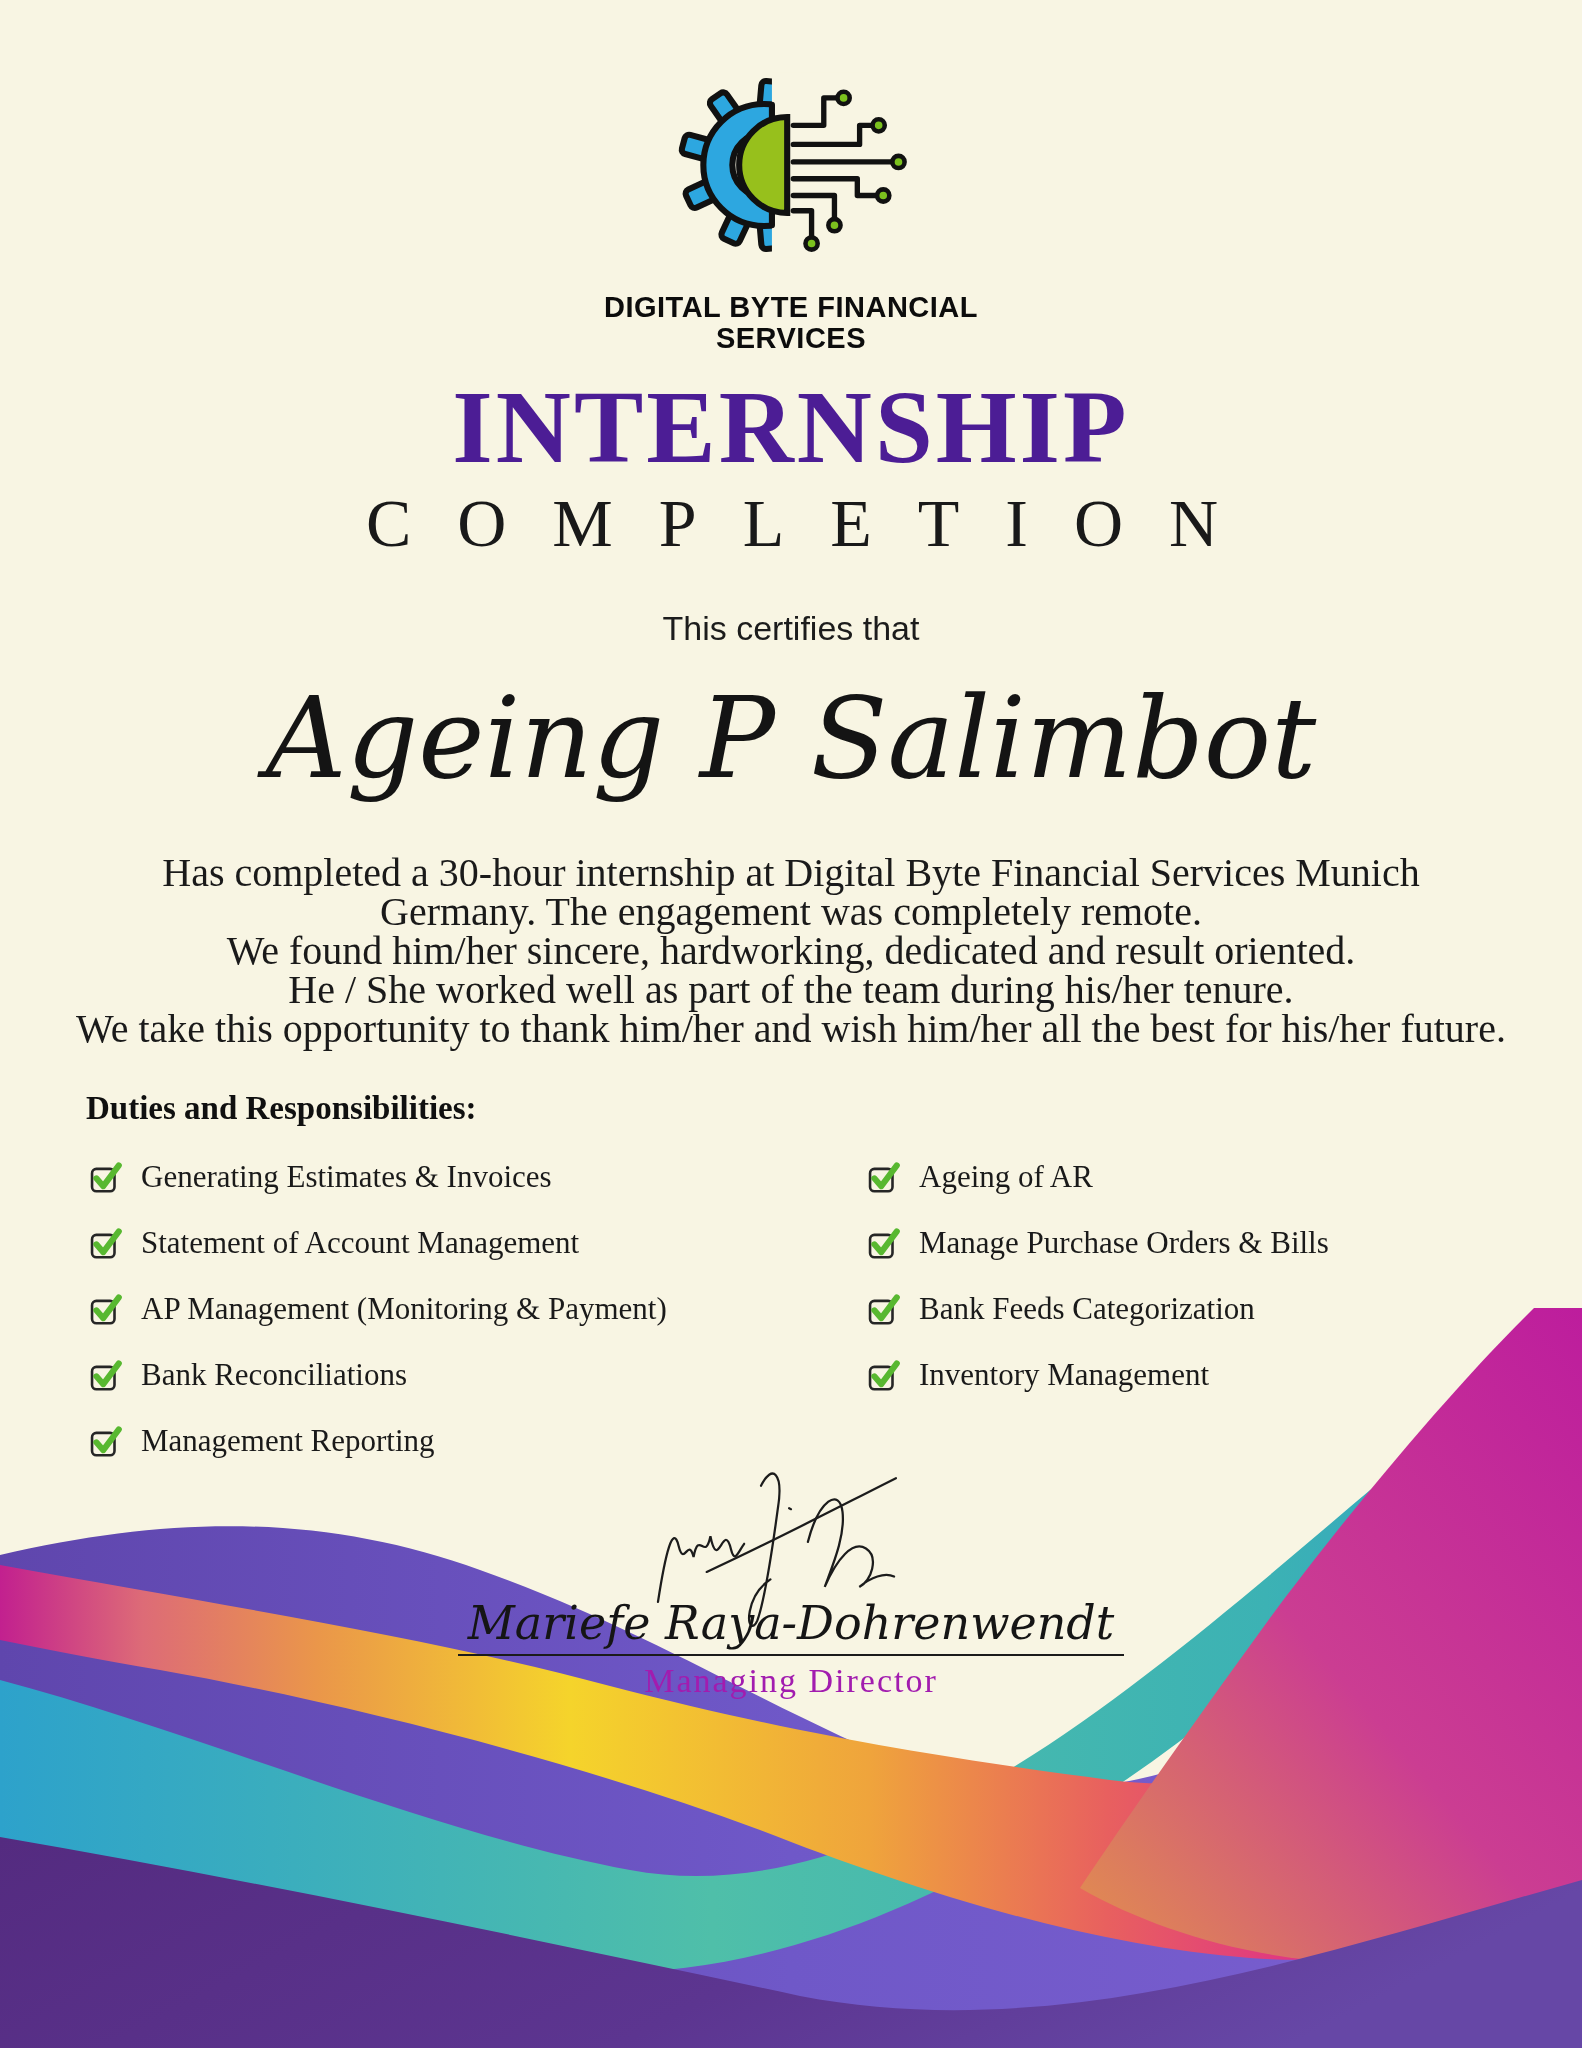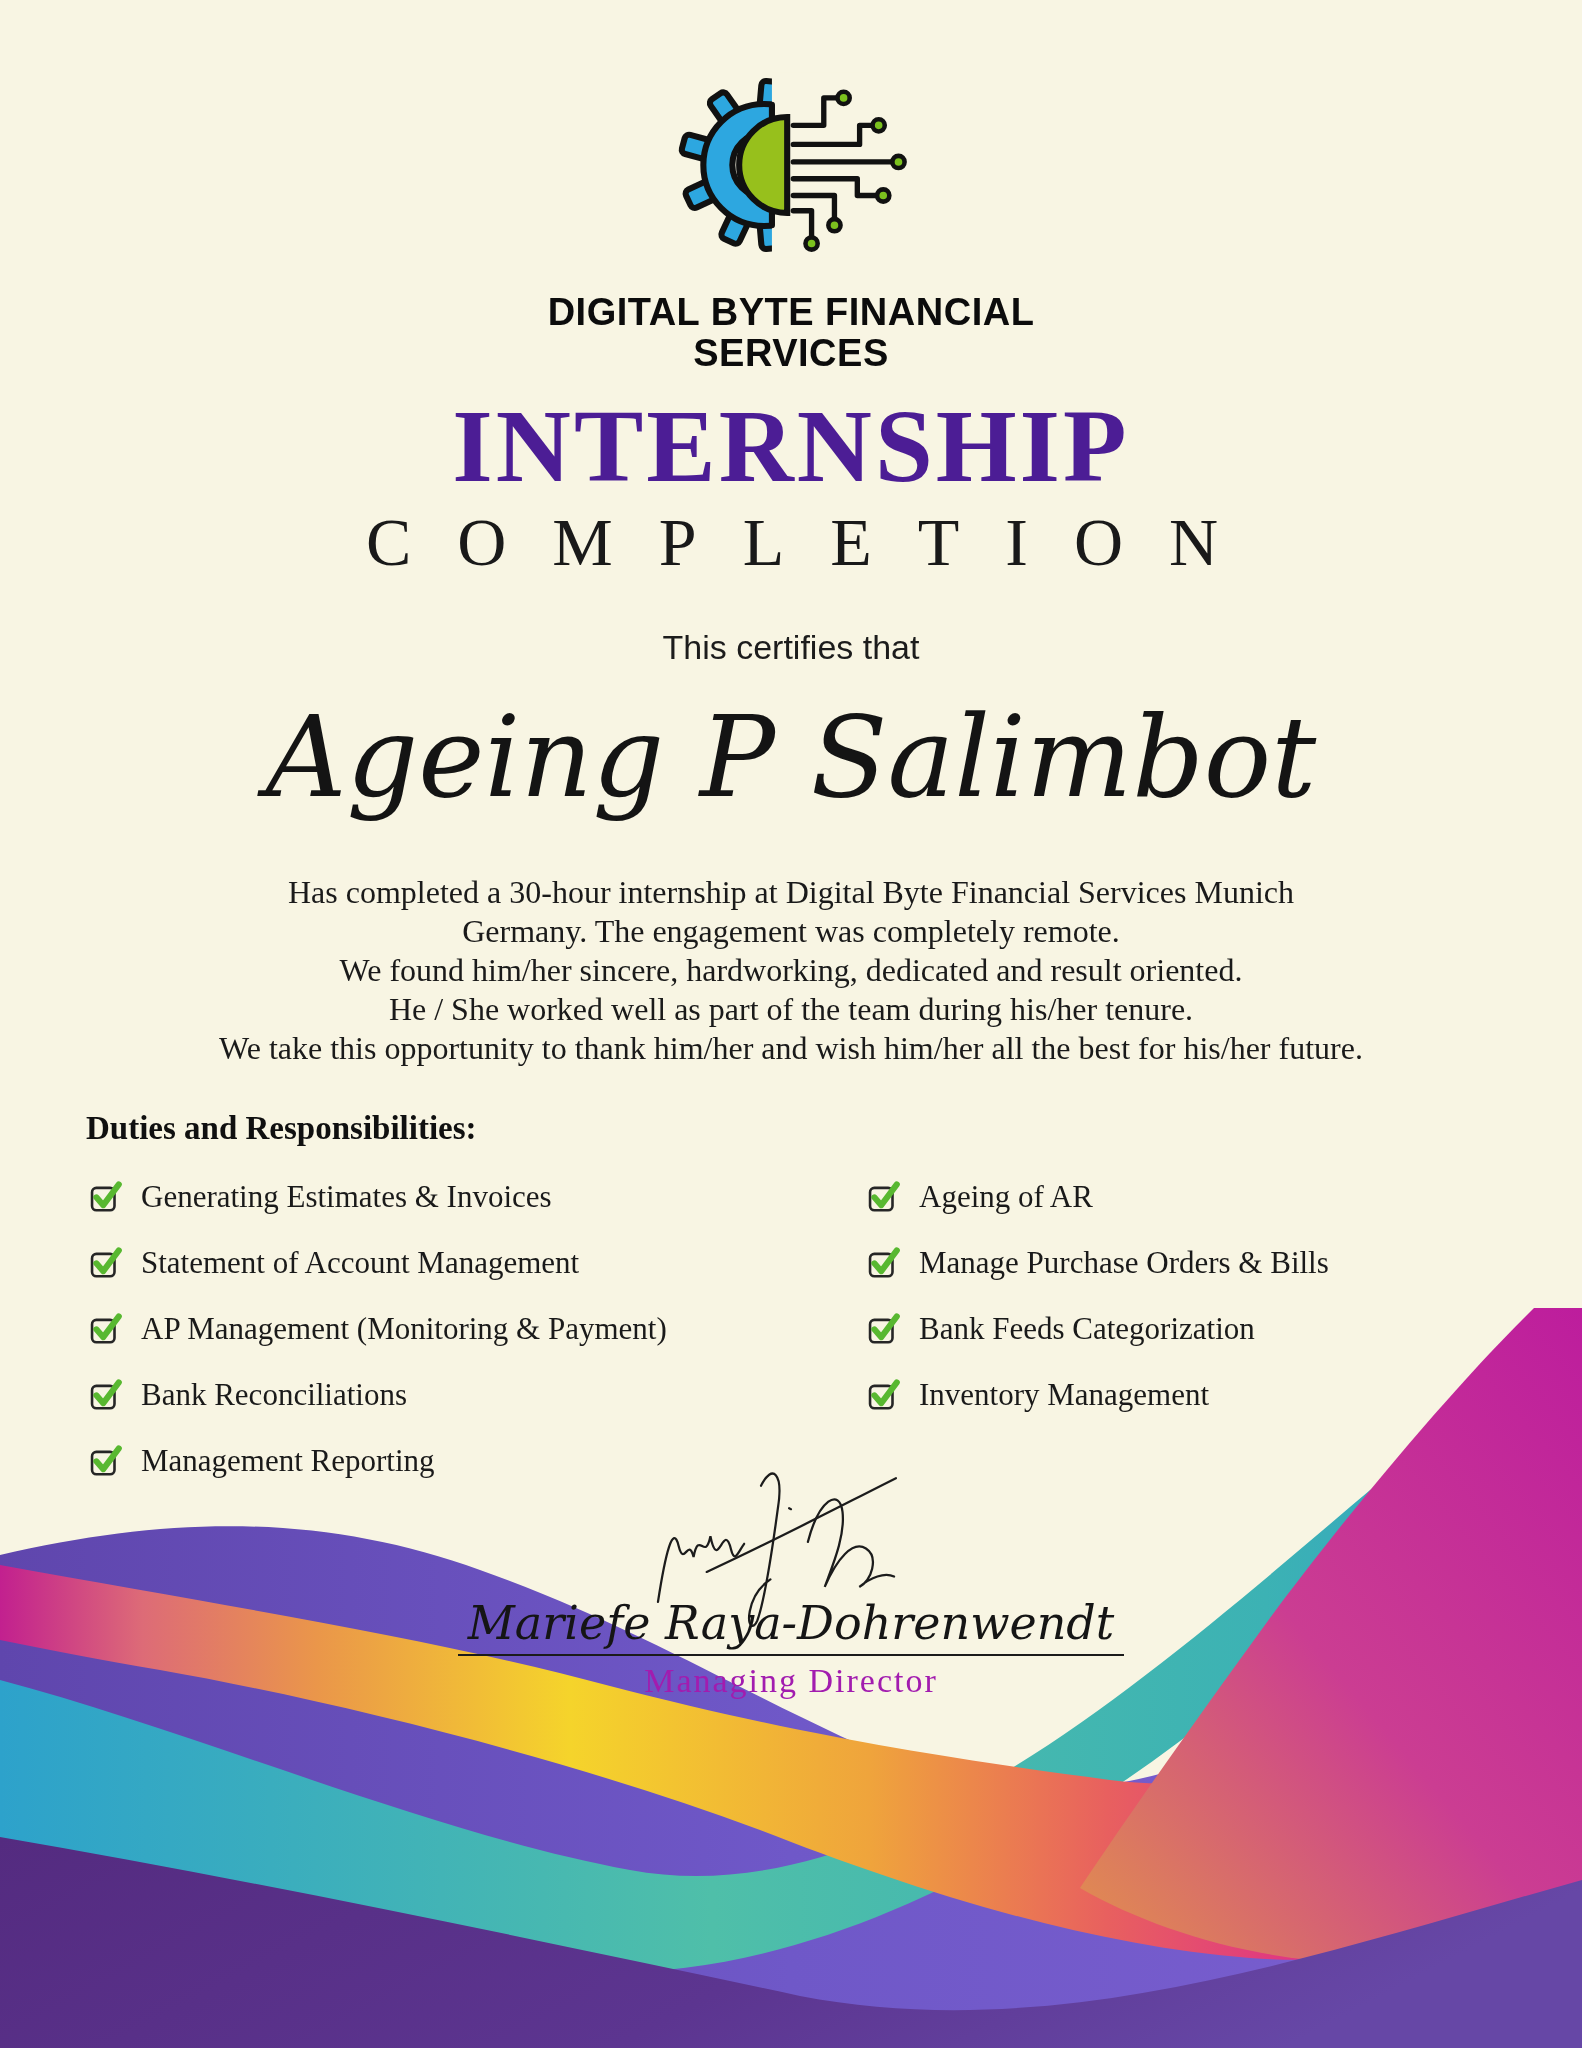--- a/index.html
+++ b/index.html
@@ -8,21 +8,21 @@
     background:#f8f5e3;
     font-family:"Liberation Serif", serif;
     color:#161616;
   }
   .waves{position:absolute;left:0;top:1308px;width:1582px;height:740px;z-index:0;}
   .content{position:relative;z-index:1;text-align:center;}
   .logo-svg{display:block;margin:72px auto 0 auto;}
   .company-name{
     margin-top:34px;
     font-family:"Liberation Sans", sans-serif;
-    font-weight:bold;font-size:38px;line-height:1.08;
+    font-weight:bold;font-size:29px;line-height:1.08;
     letter-spacing:0.5px;color:#0c0c0c;
   }
   .title-primary{
     margin-top:20px;
     font-size:104px;font-weight:bold;letter-spacing:3px;
     line-height:1.0;color:#4c1d95;
   }
   .title-secondary{
     margin-top:10px;position:relative;left:24px;
     font-size:68px;font-weight:normal;letter-spacing:46px;
@@ -32,21 +32,21 @@
     margin-top:52px;
     font-family:"Liberation Sans", sans-serif;
     font-size:34px;color:#1c1c1c;
   }
   .recipient{
     margin-top:18px;
     font-family:"DejaVu Serif", cursive;
     font-style:italic;font-size:112px;line-height:1.3;
     color:#141414;
   }
-  .body-text{margin-top:42px;font-size:32px;line-height:39px;color:#1a1a1a;}
+  .body-text{margin-top:42px;font-size:40px;line-height:39px;color:#1a1a1a;}
   .duties-wrap{text-align:left;margin:42px 0 0 86px;}
   .duties-heading{font-size:33px;font-weight:bold;color:#101010;margin-top:12px;}
   .duties-cols{display:flex;margin-top:30px;}
   .col-left{width:778px;}
   .col-right{flex:1;}
   .duty-item{display:flex;align-items:center;gap:17px;margin-bottom:26px;height:40px;}
   .duty-label{font-size:31px;color:#1a1a1a;white-space:nowrap;}
   .check-icon{flex:0 0 auto;}
   .sign-block{position:absolute;top:1452px;left:0;width:100%;text-align:center;z-index:1;}
   .sign-scribble{display:block;margin:0 auto -34px auto;}

